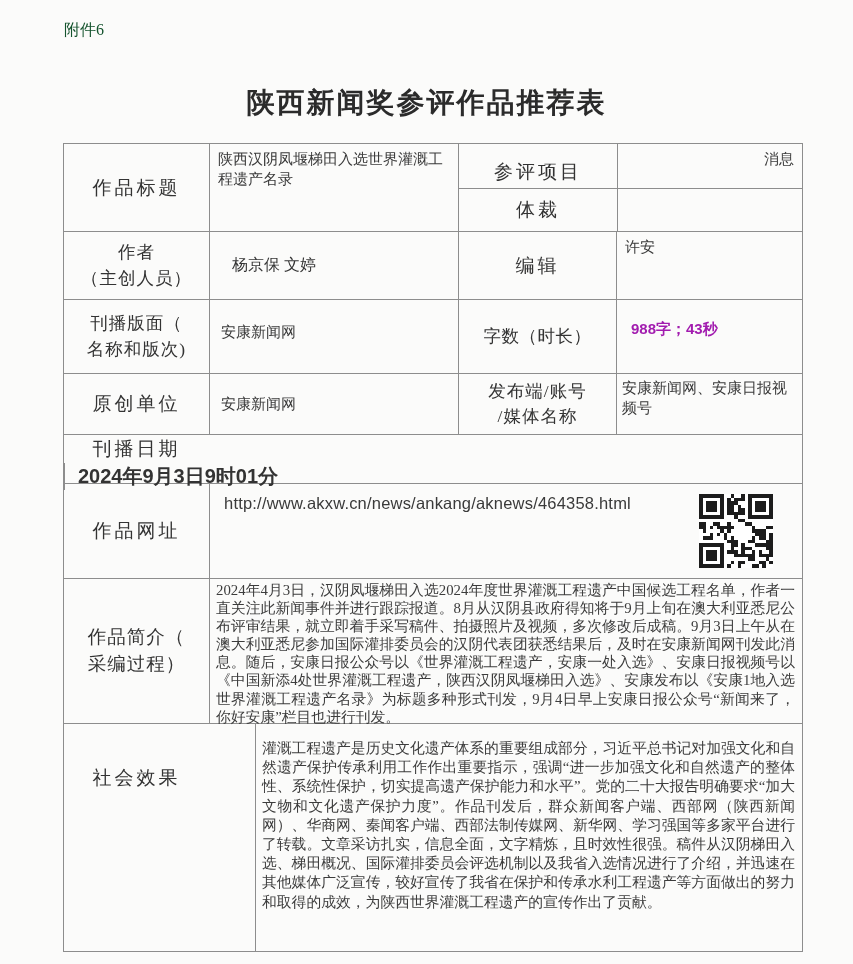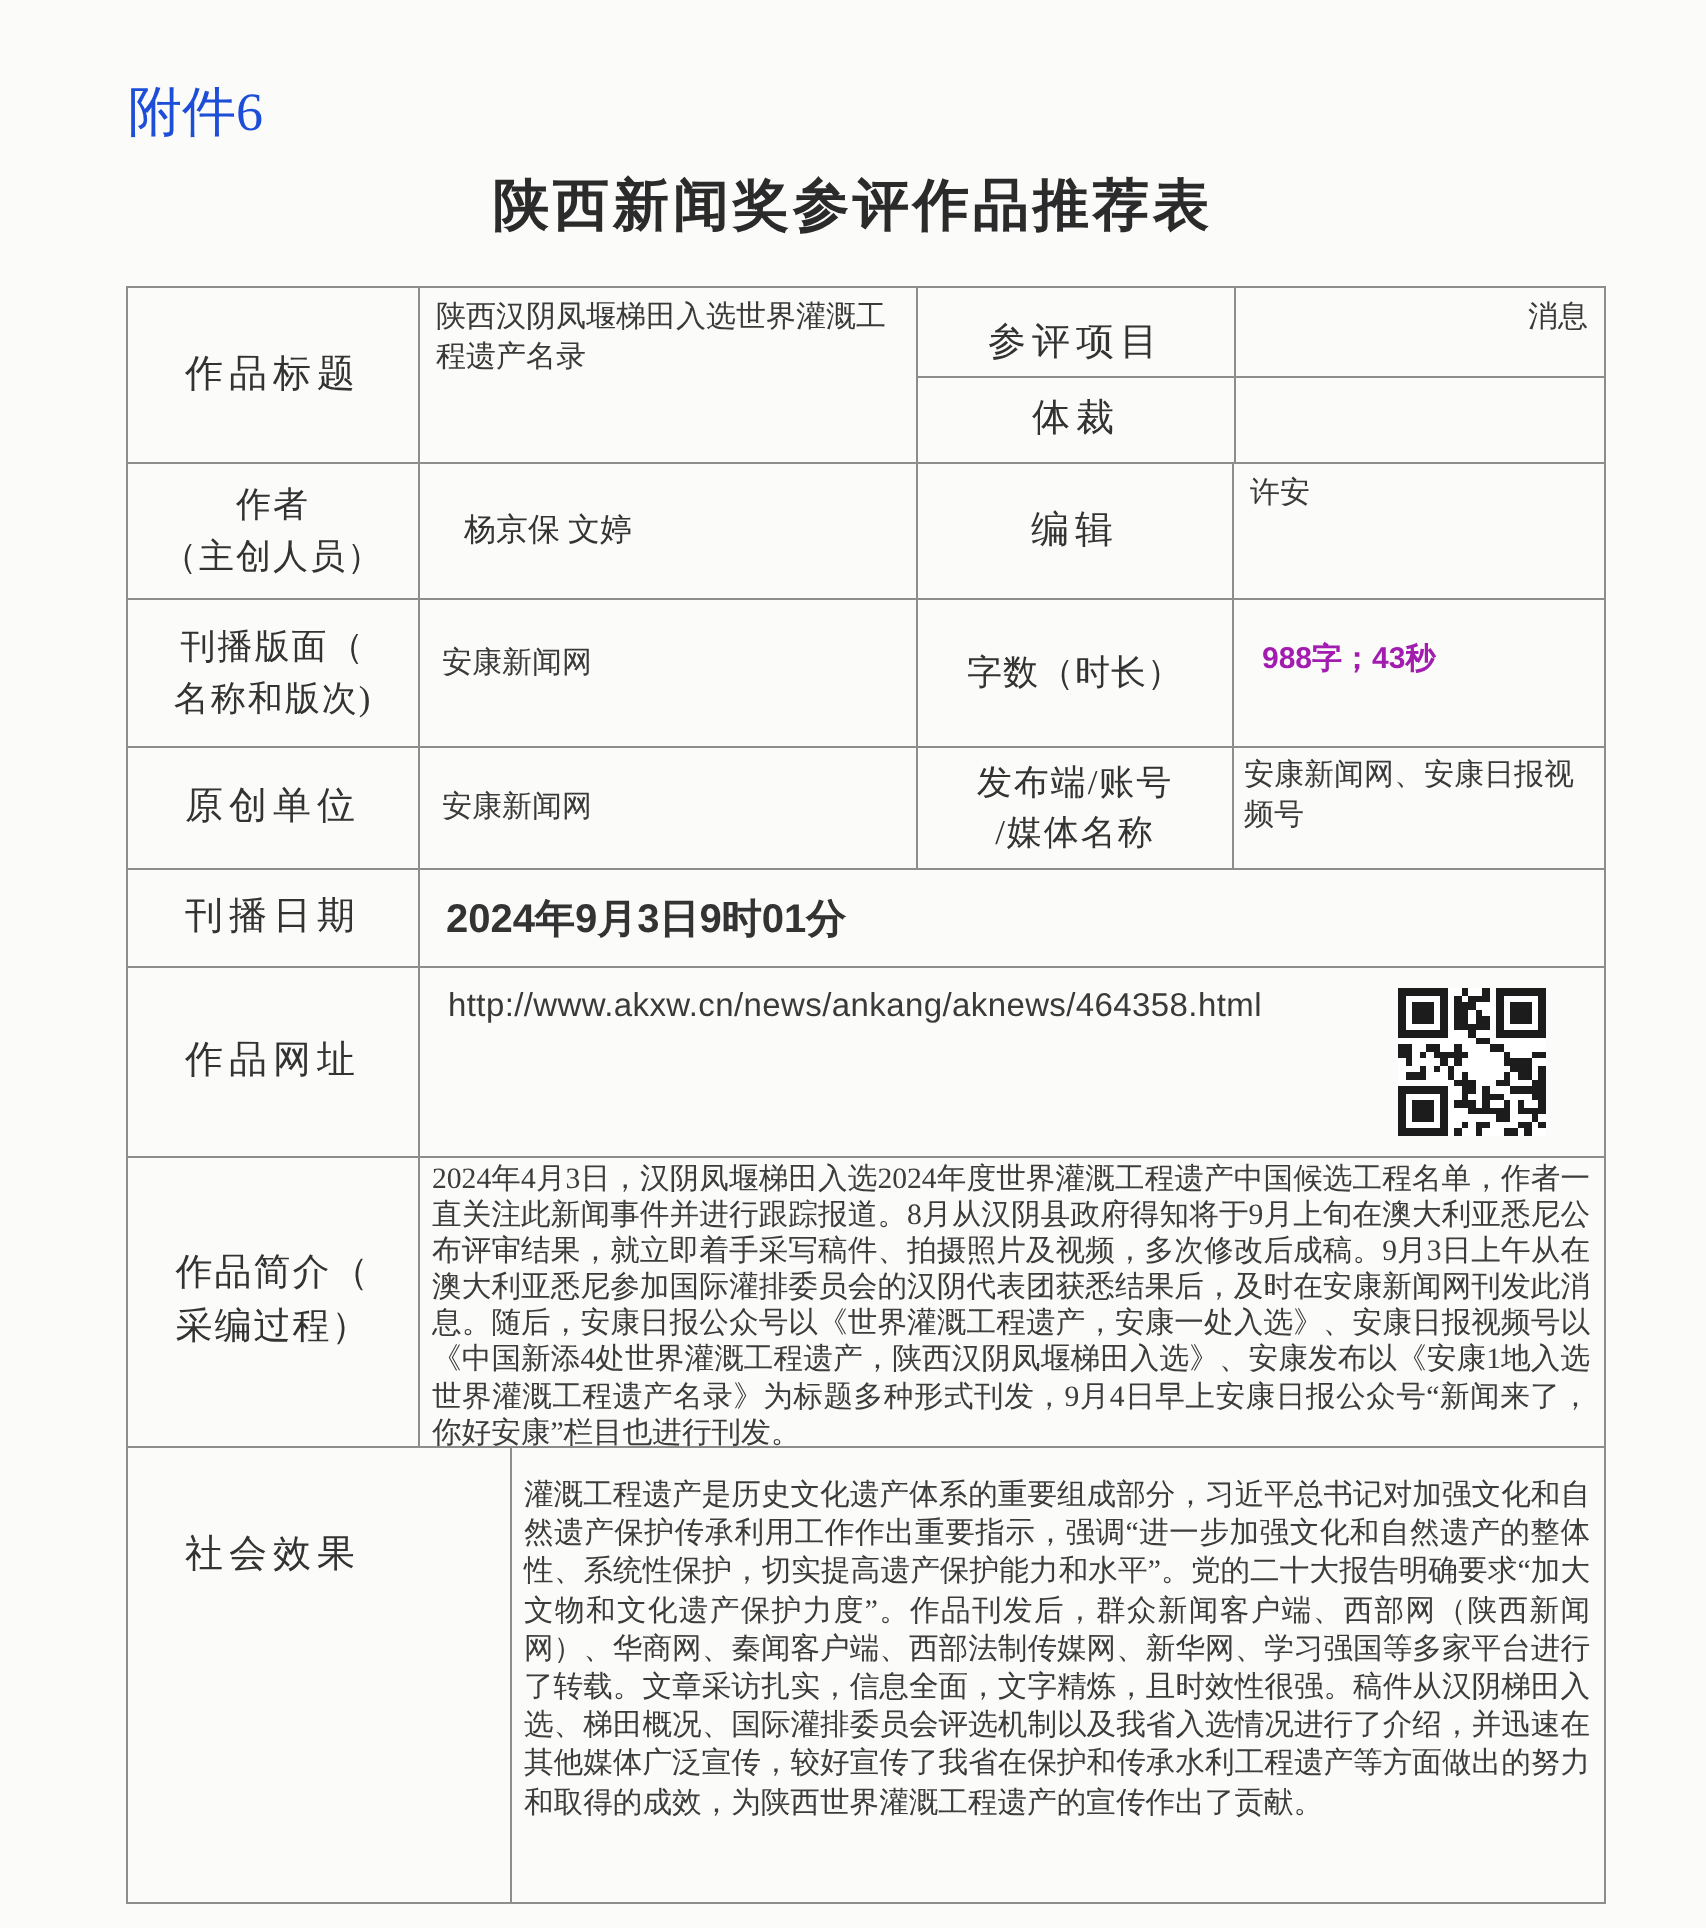--- a/index.html
+++ b/index.html
@@ -11,22 +11,22 @@
   html,body{background:#e8e8e8;}
   .page{
     position:relative;
     width:853px;height:964px;
     background:var(--paper);
     overflow:hidden;
     font-family:"Liberation Serif","DejaVu Serif",serif;
     color:var(--ink);
   }
   .attachment{
-    position:absolute;left:64px;top:38px;
-    font-size:27px;color:#1d4ed8;
+    position:absolute;left:64px;top:20px;
+    font-size:16px;color:#14532d;
   }
   .title{
     position:absolute;left:0;top:84px;width:100%;
     text-align:center;
     font-size:28px;font-weight:600;letter-spacing:2px;color:#2b2b2b;
   }
   .tbl{
     position:absolute;left:63px;top:143px;width:740px;
     border:1px solid var(--line);
     background:transparent;
@@ -85,21 +85,21 @@
     font-size:14.8px;line-height:18.1px;
     text-align:justify;color:#3c3c3c;
     padding:2px 7px 0 6px;
   }
   .para.effect{line-height:19.2px;padding-top:15px;margin-left:46px;}
   
   .r1{height:87px;}
   .r2{height:68px;}
   .r3{height:74px;}
   .r4{height:61px;}
-  .r5{height:49px;}
+  .r5{height:49px;flex-direction:column;}
   .r6{height:95px;}
   .r7{height:145px;}
   .r8{height:228px;}
 </style>
 </head>
 <body>
 
 <div class="page">
   <div class="attachment">附件6</div>
   <div class="title">陕西新闻奖参评作品推荐表</div>

